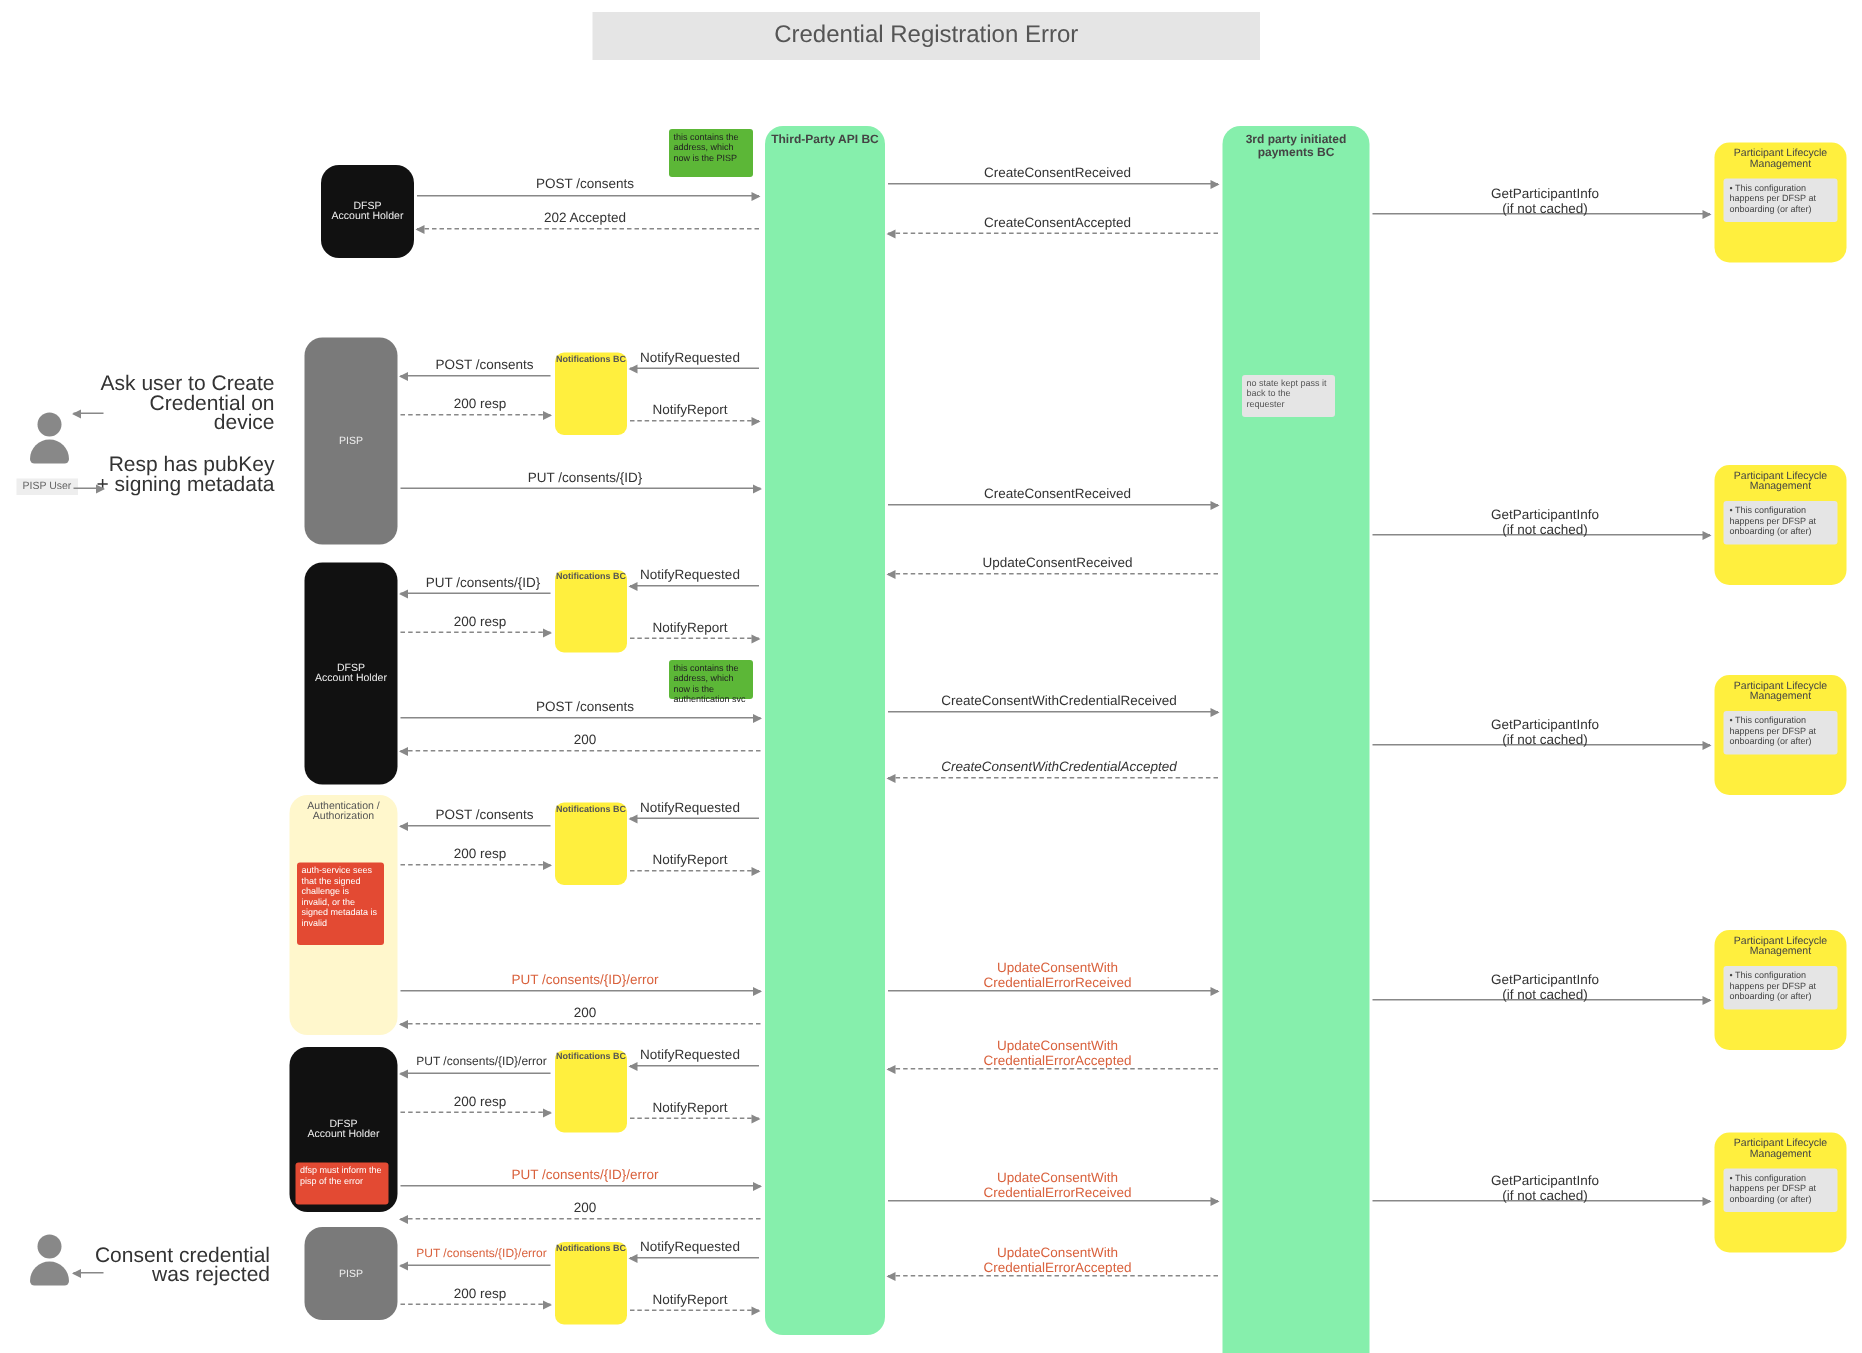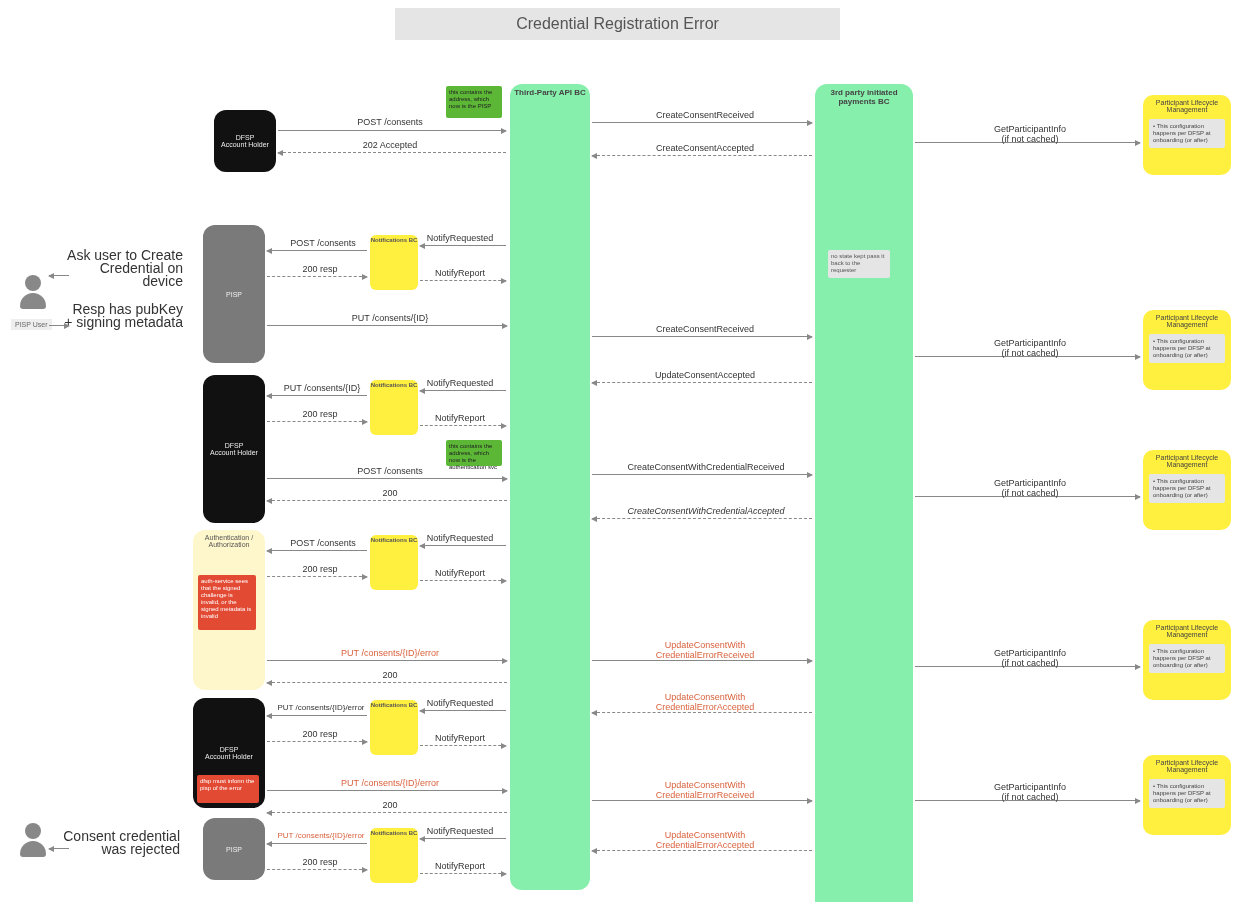--- a/index.html
+++ b/index.html
@@ -170,21 +170,21 @@
     <div class="msg" style="left:420px;top:861px;width:80px;">NotifyReport</div>
 
   <div class="arrow r" style="left:592px;top:122px;width:220px;"></div>
     <div class="msg" style="left:610px;top:110px;width:190px;">CreateConsentReceived</div>
   <div class="arrow l dashed" style="left:592px;top:155px;width:220px;"></div>
     <div class="msg" style="left:610px;top:143px;width:190px;">CreateConsentAccepted</div>
 
   <div class="arrow r" style="left:592px;top:336px;width:220px;"></div>
     <div class="msg" style="left:610px;top:324px;width:190px;">CreateConsentReceived</div>
   <div class="arrow l dashed" style="left:592px;top:382px;width:220px;"></div>
-    <div class="msg" style="left:610px;top:370px;width:190px;">UpdateConsentAccepted</div>
+    <div class="msg" style="left:610px;top:370px;width:190px;">UpdateConsentReceived</div>
 
   <div class="arrow r" style="left:592px;top:474px;width:220px;"></div>
     <div class="msg" style="left:596px;top:462px;width:220px;">CreateConsentWithCredentialReceived</div>
   <div class="arrow l dashed" style="left:592px;top:518px;width:220px;"></div>
     <div class="msg" style="left:596px;top:506px;width:220px;font-style:italic;">CreateConsentWithCredentialAccepted</div>
 
   <div class="arrow r" style="left:592px;top:660px;width:220px;"></div>
   <div class="msg red" style="left:620px;top:640px;width:170px;"><span>UpdateConsentWith</span><br><span>CredentialErrorReceived</span></div>
   <div class="arrow l dashed" style="left:592px;top:712px;width:220px;"></div>
   <div class="msg red" style="left:620px;top:692px;width:170px;"><span>UpdateConsentWith</span><br><span>CredentialErrorAccepted</span></div>

